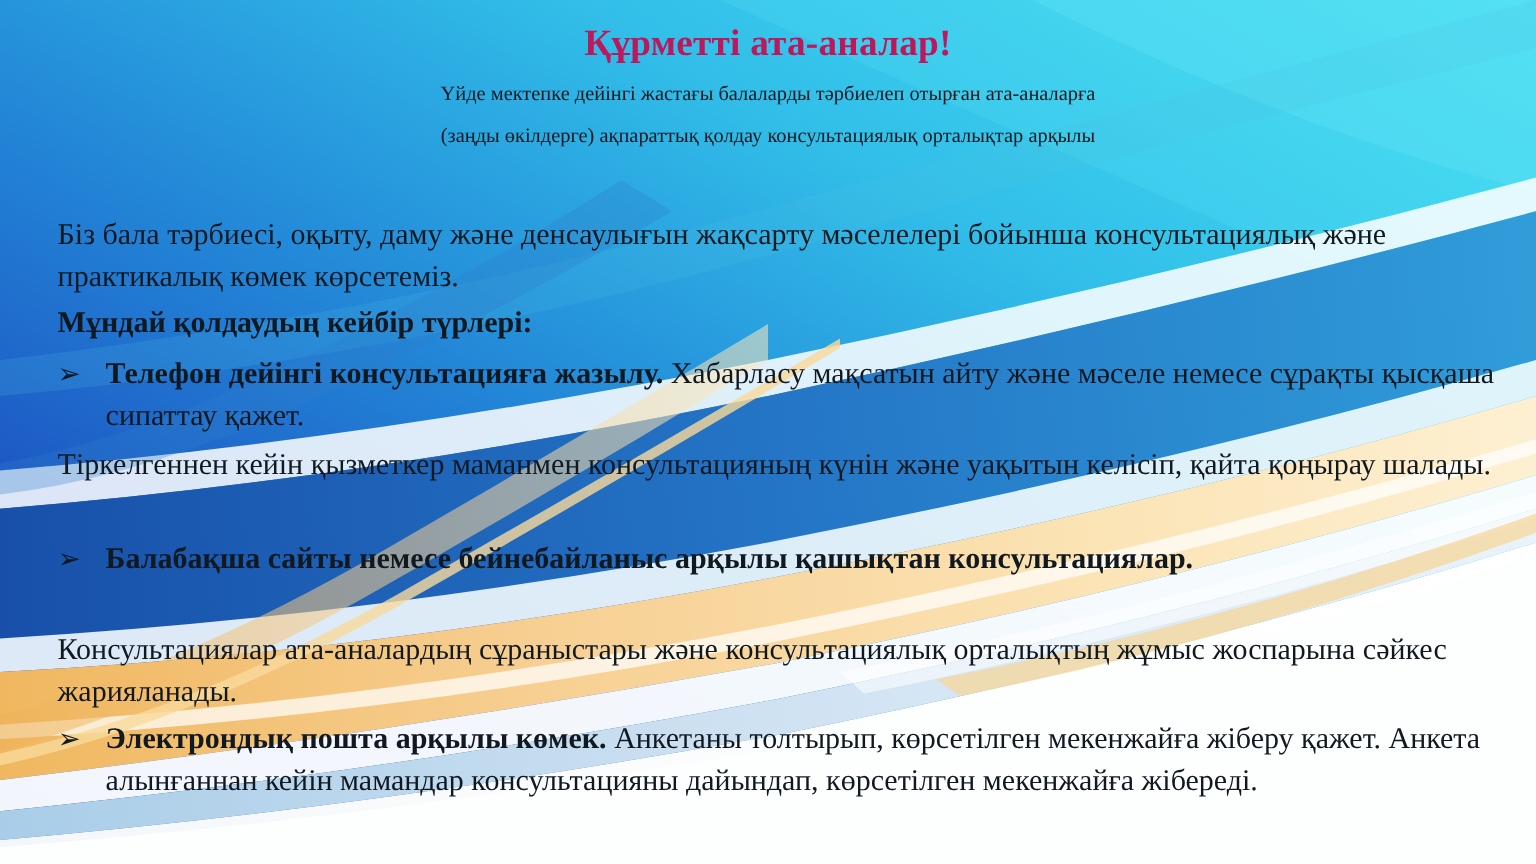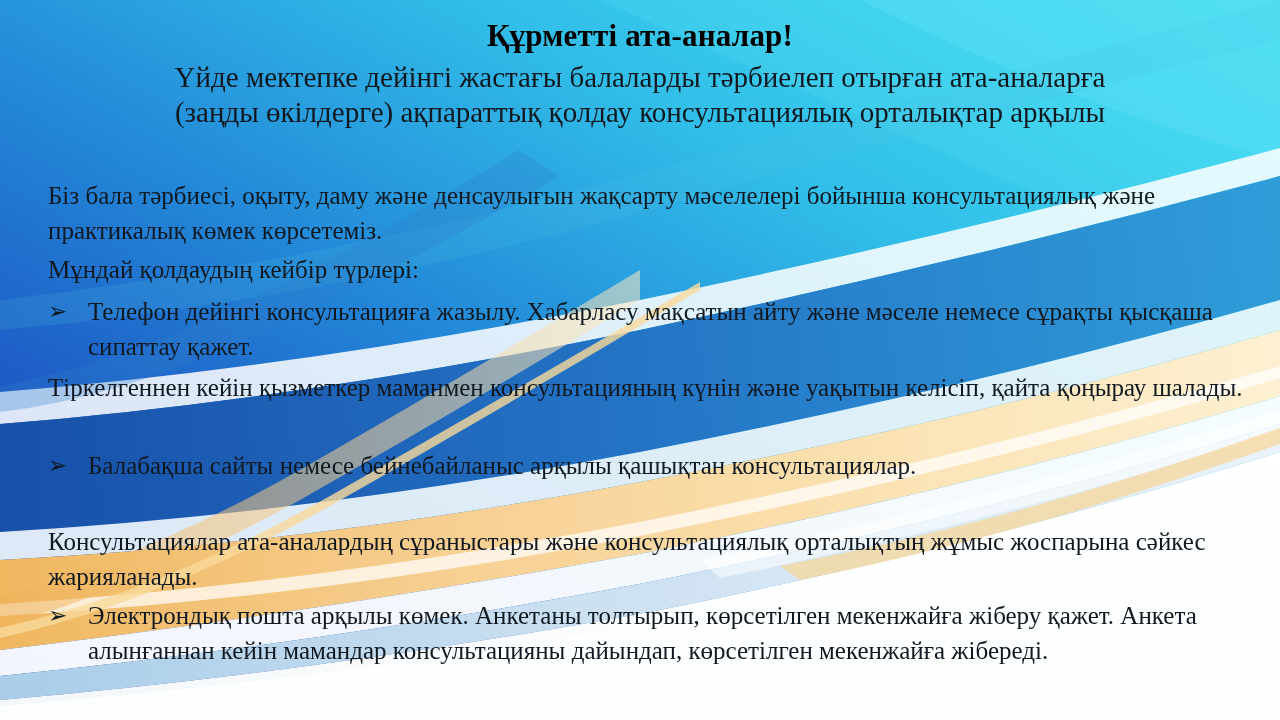--- a/index.html
+++ b/index.html
@@ -36,31 +36,31 @@
   }
 
   .title {
     position: absolute;
     left: 0;
     top: 18px;
     width: 1280px;
     text-align: center;
     font-size: 31px;
     font-weight: bold;
-    color: #000000;
+    color: #be185d;
     letter-spacing: 0.2px;
   }
 
   .centered-block {
     position: absolute;
     left: 64px;
     top: 60px;
     width: 1152px;
     text-align: center;
-    font-size: 29px;
+    font-size: 17px;
     line-height: 35px;
     color: #101820;
   }
 
   .para {
     position: absolute;
     left: 48px;
     width: 1200px;
     font-size: 25px;
     line-height: 35px;
@@ -85,21 +85,21 @@
     font-size: 23px;
     line-height: 35px;
     color: #101820;
     text-align: left;
   }
   .bullet-row .btext {
     display: block;
     margin-left: 40px;
   }
 
-  b, .b { font-weight: normal; }
+  b, .b { font-weight: bold; }
   .reg { font-weight: normal; }
 </style>
 </head>
 <body>
 
 <div id="slide">
 
   <div class="bg-layer">
     <svg class="bg-svg" width="1280" height="720" viewBox="0 0 1280 720" xmlns="http://www.w3.org/2000/svg">
       <defs>

